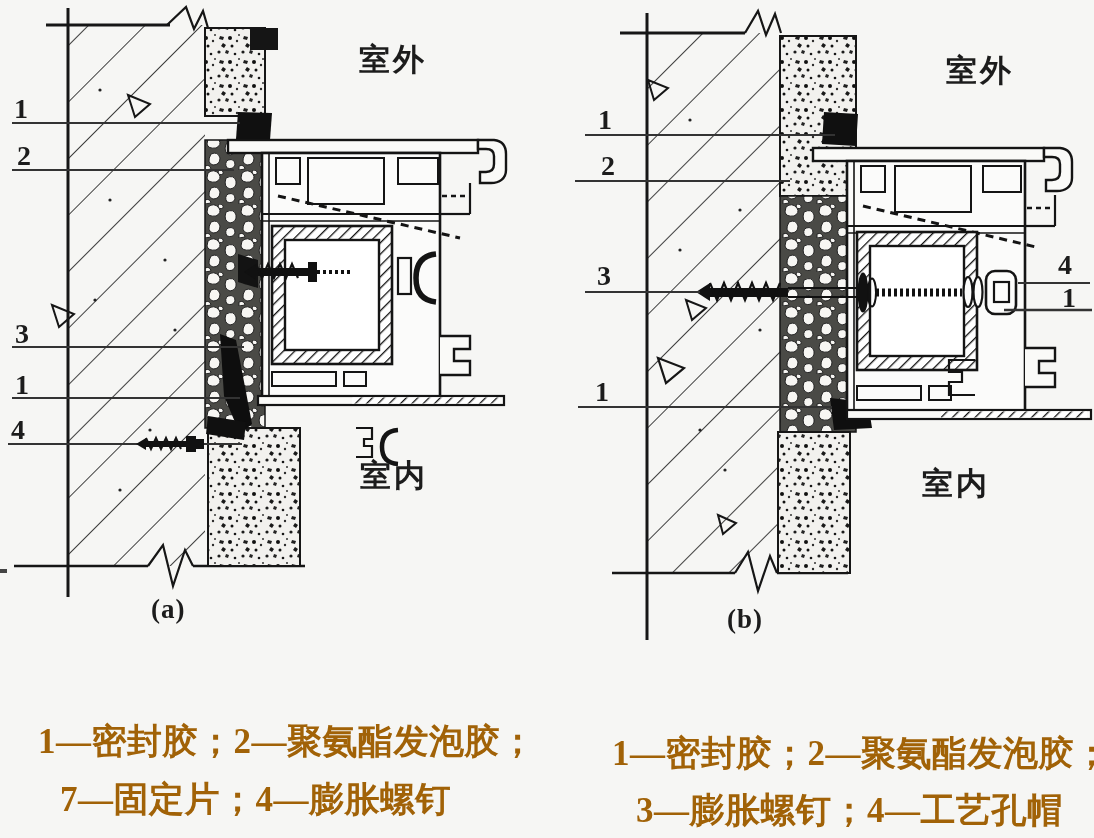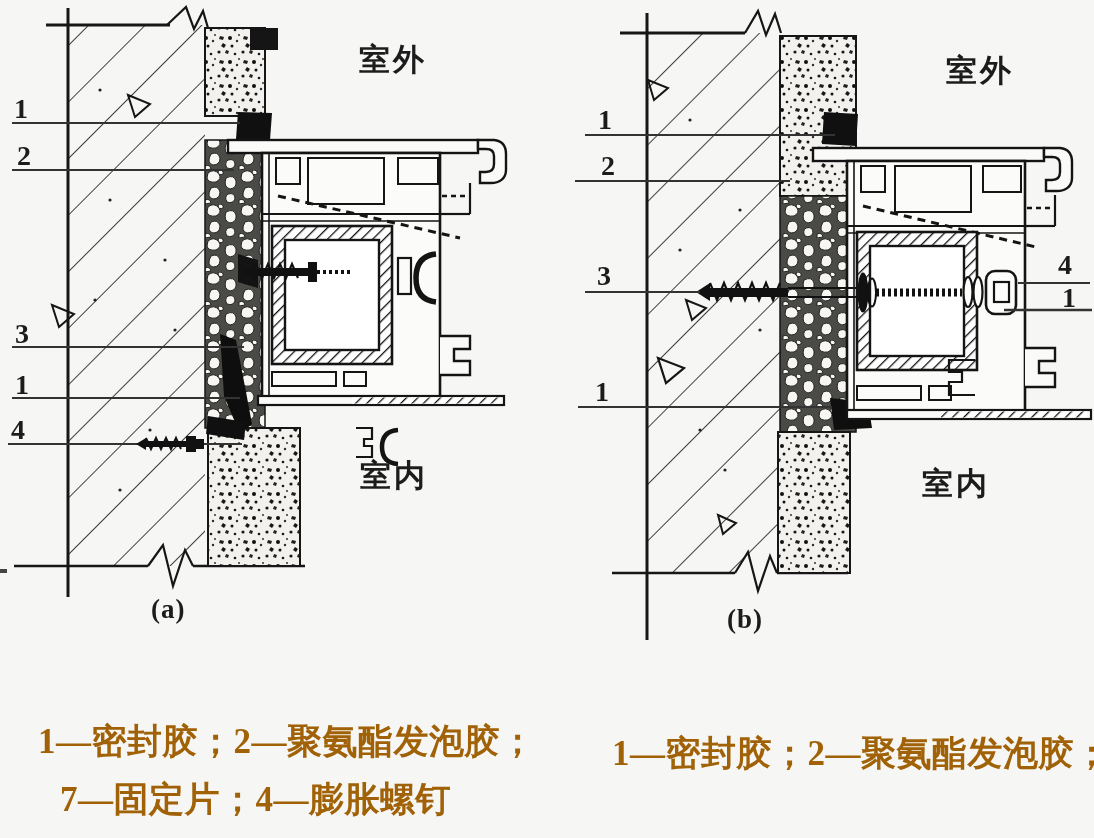--- a/index.html
+++ b/index.html
@@ -228,14 +228,15 @@
   <div class="t num" style="left:598px;top:106px">1</div>
   <div class="t num" style="left:601px;top:152px">2</div>
   <div class="t num" style="left:597px;top:262px">3</div>
   <div class="t num" style="left:595px;top:378px">1</div>
   <div class="t num" style="left:1058px;top:251px">4</div>
   <div class="t num" style="left:1062px;top:284px">1</div>
 
   <div class="t cap" style="left:38px;top:724px">1—密封胶；2—聚氨酯发泡胶；</div>
   <div class="t cap" style="left:60px;top:782px">7—固定片；4—膨胀螺钉</div>
   <div class="t cap" style="left:612px;top:736px">1—密封胶；2—聚氨酯发泡胶；</div>
+  <div class="t cap" style="left:636px;top:793px">3—膨胀螺钉；4—工艺孔帽</div>
 
 </div>
 
 </body></html>

